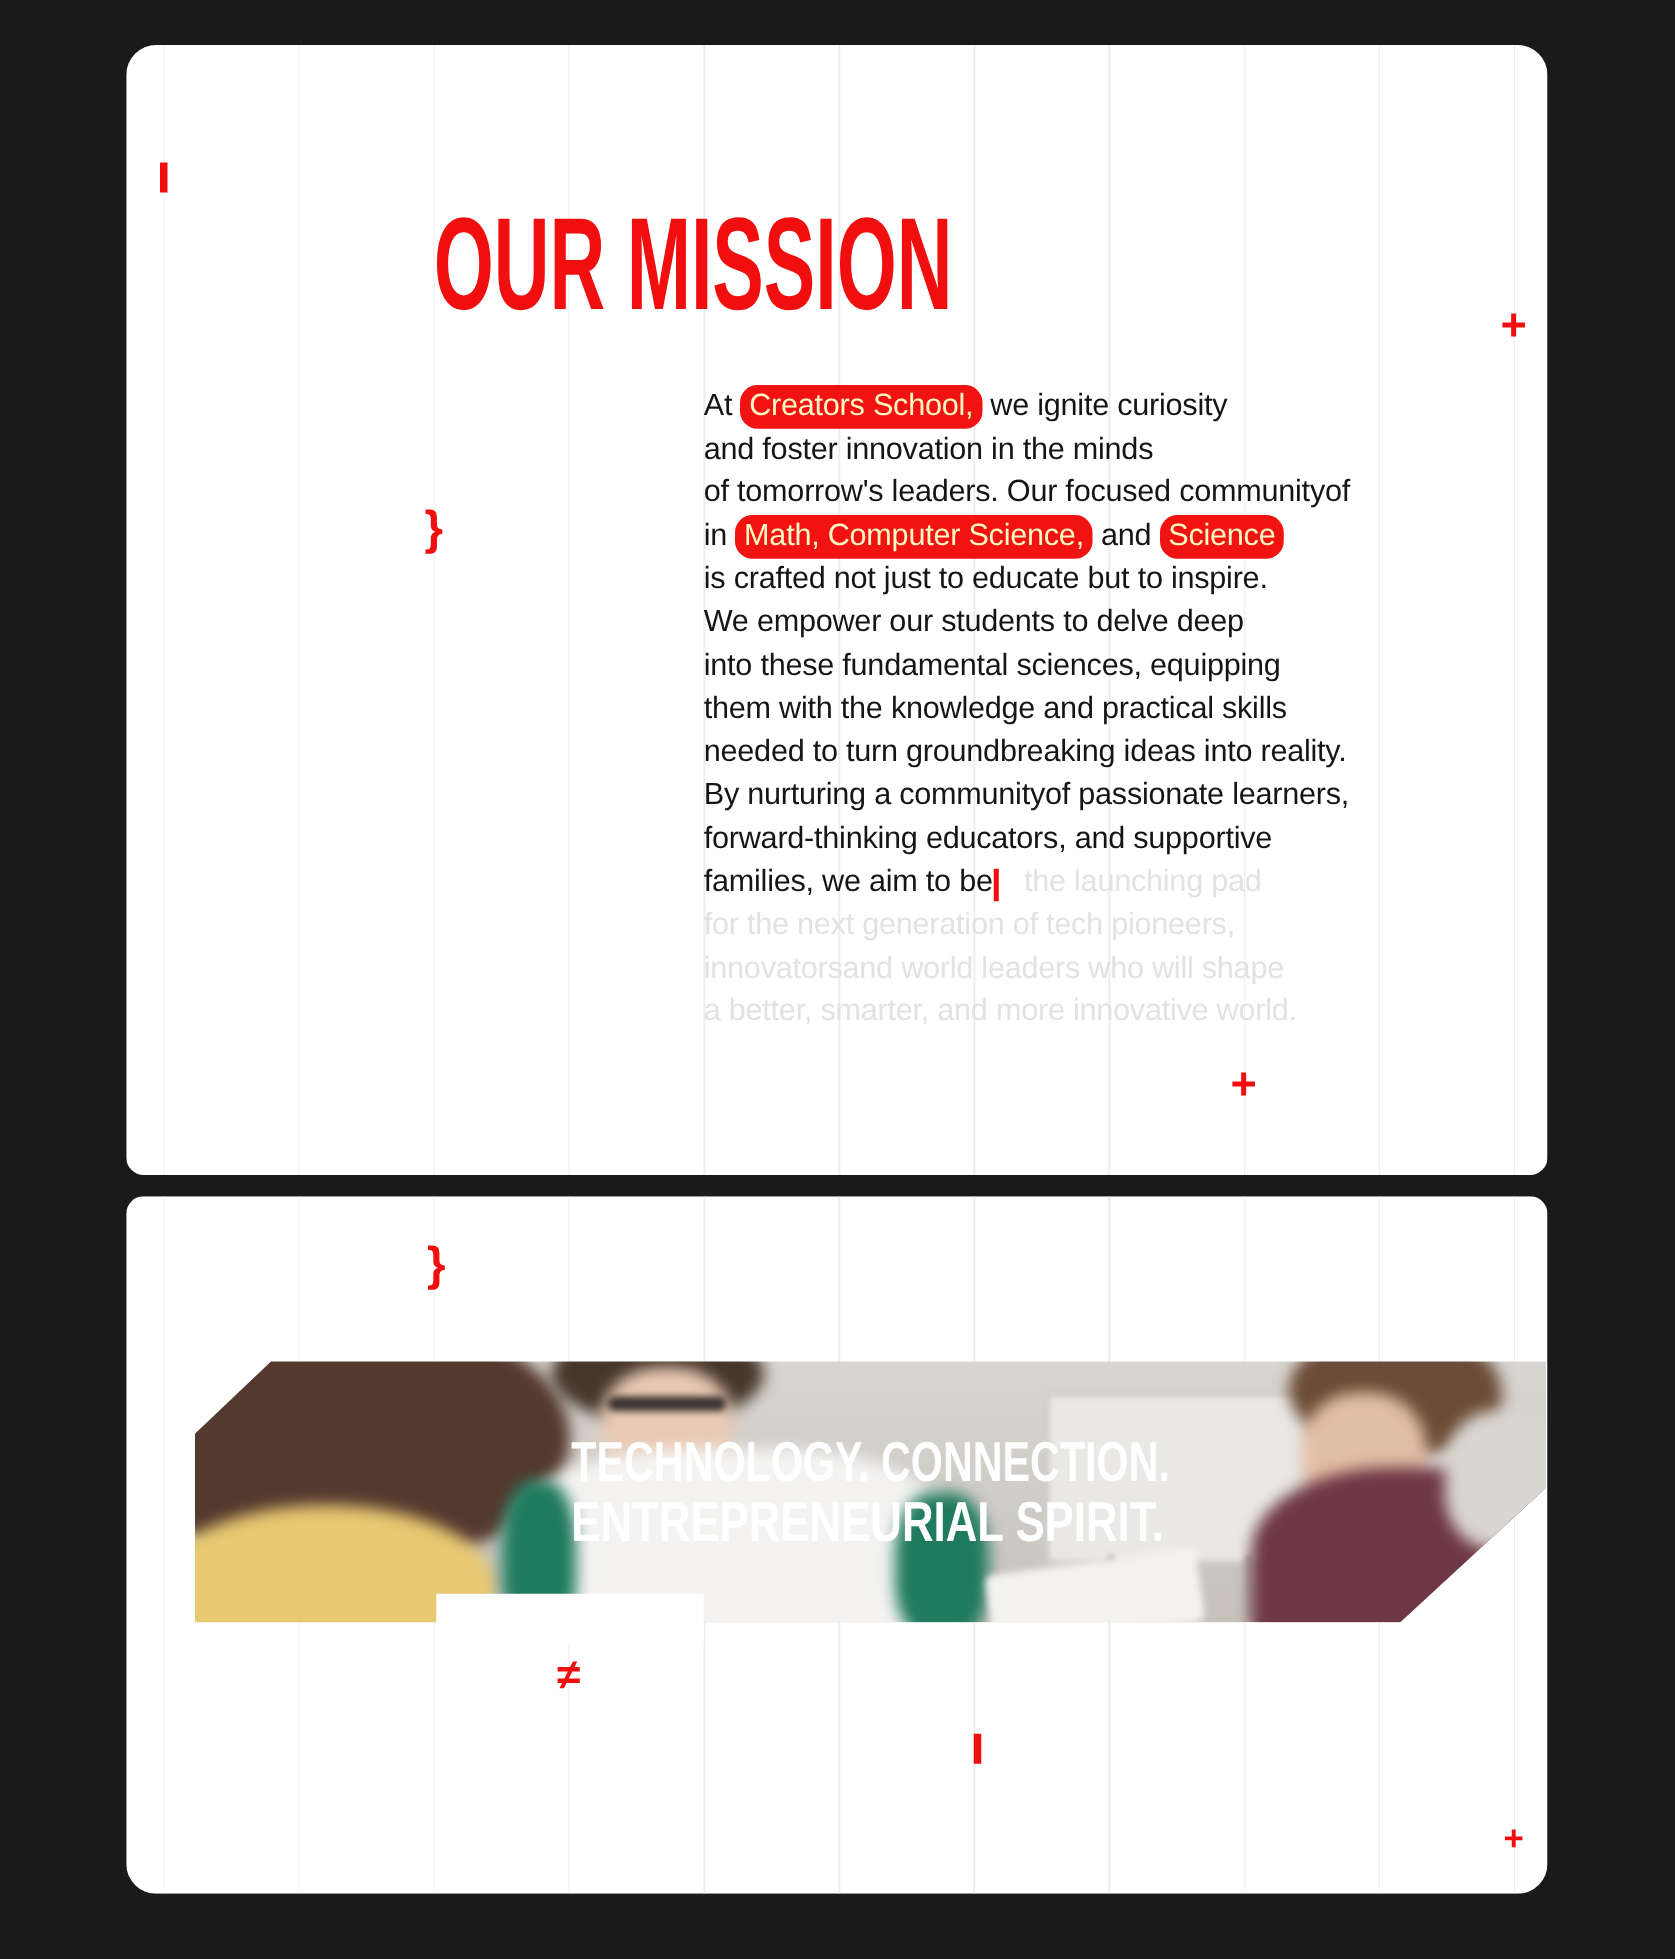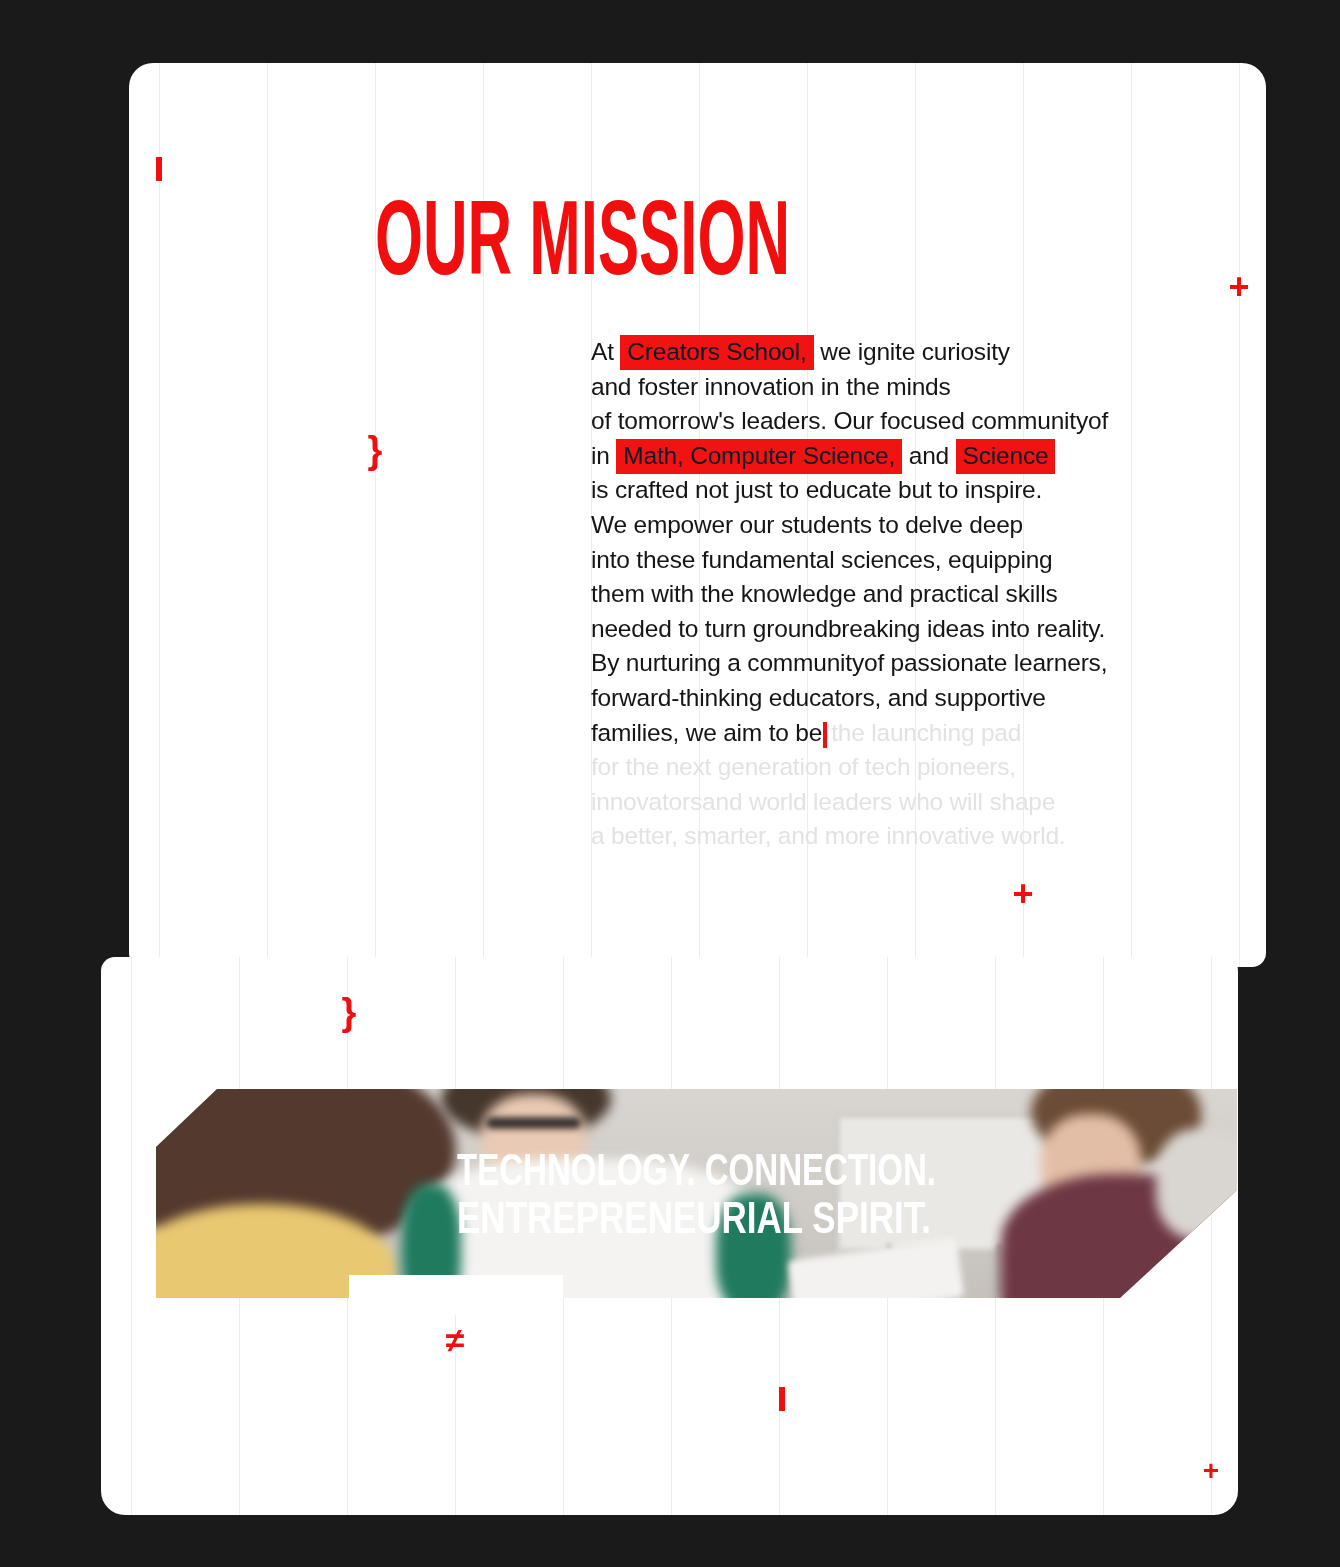--- a/index.html
+++ b/index.html
@@ -8,21 +8,21 @@
     background:#1A1A1A;
     font-family:"Liberation Sans", sans-serif;
     overflow:hidden;
   }
   .card-section{
     position:absolute;left:101px;width:1137px;background:#FFFFFF;
     background-image:repeating-linear-gradient(to right,#EDEDED 0 1px,transparent 1px 108px);
     background-position:30px 0;
     overflow:hidden;
   }
-  .s1{top:63px;height:904px;border-radius:24px 24px 14px 14px;margin-left:28px;}
+  .s1{top:36px;height:904px;border-radius:24px 24px 14px 14px;}
   .s2{top:957px;height:558px;border-radius:14px 14px 24px 24px;}
 
   .redbar{position:absolute;background:#F10E0E;}
   .bar1{left:27px;top:94px;width:6px;height:24px;}
   .bar2{left:678px;top:430px;width:6px;height:24px;}
 
   .brace{position:absolute;color:#F10E0E;font-weight:bold;font-size:38px;line-height:44px;width:30px;text-align:center;}
   .brace1{left:231px;top:365px;}
   .brace2{left:233px;top:33px;}
 
@@ -35,24 +35,24 @@
        font-weight:bold;font-size:34px;display:flex;align-items:center;justify-content:center;}
 
   .heading-svg{position:absolute;left:246px;top:130px;overflow:visible;}
   .heading-svg text{fill:#F10E0E;font-family:"Liberation Sans",sans-serif;font-weight:bold;}
 
   .para{
     position:absolute;left:462px;top:272px;width:640px;
     font-size:24.5px;line-height:34.6px;color:#151515;
     white-space:pre-wrap;letter-spacing:-0.2px;
   }
-  .hl{background:#F11212;color:#0f172a;padding:3px 7px 5px 7px;}
+  .hl{background:#F11212;color:#fef9c3;padding:3px 7px 5px 7px;border-radius:14px;}
   .caret{display:inline-block;width:4px;height:26px;background:#F10E0E;
          vertical-align:text-bottom;margin-left:1px;margin-right:4px;position:relative;top:2px;}
-  .faded{color:#E2E2E2;}
+  .faded{color:#E2E2E2;padding-left:16px;}
 
   .banner{
     position:absolute;left:31px;top:132px;width:1081px;height:209px;
     clip-path:polygon(61px 0,1081px 0,1081px 101px,964px 209px,0 209px,0 58px);
     overflow:hidden;
     margin-left:24px;
   }
   .photo-base{position:absolute;left:-15px;top:-15px;right:-15px;bottom:-15px;
     background:linear-gradient(180deg,#DAD6D2 0%,#CFCBC6 55%,#C4BFB9 100%);}
   .blob{position:absolute;filter:blur(6px);}

